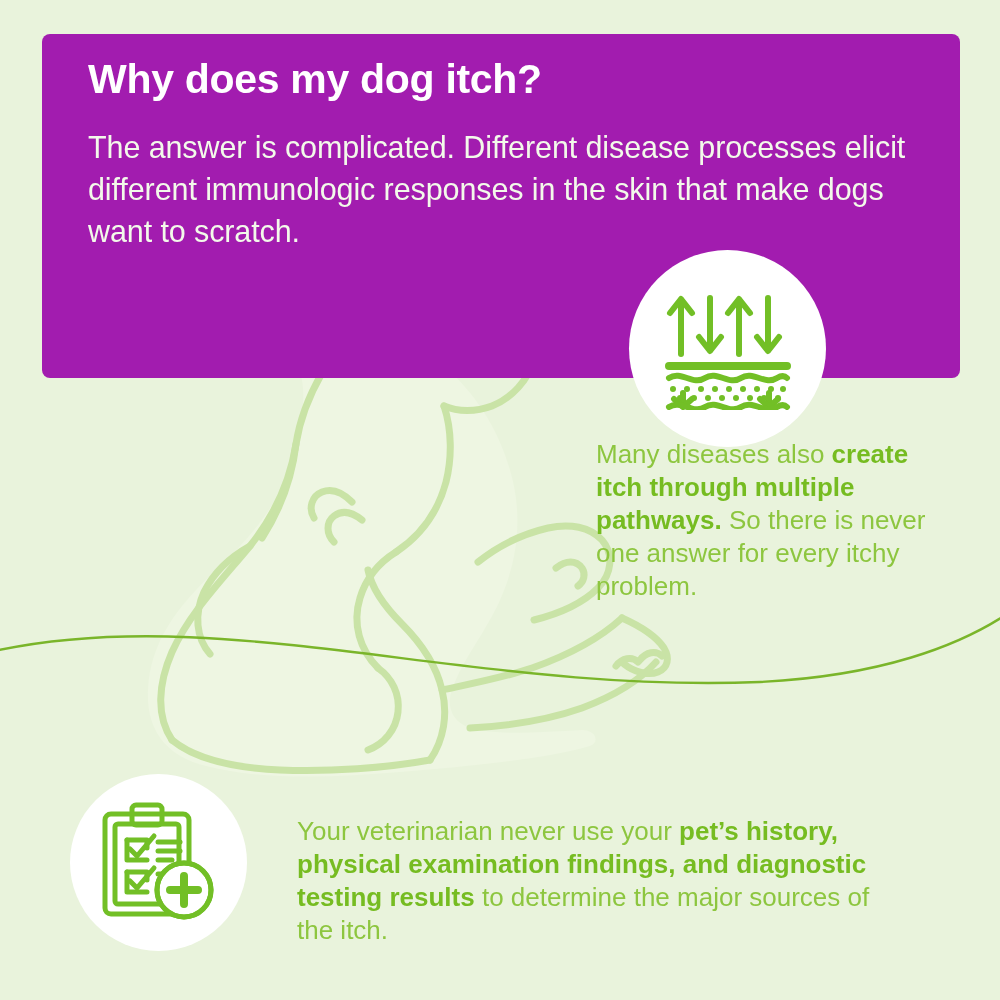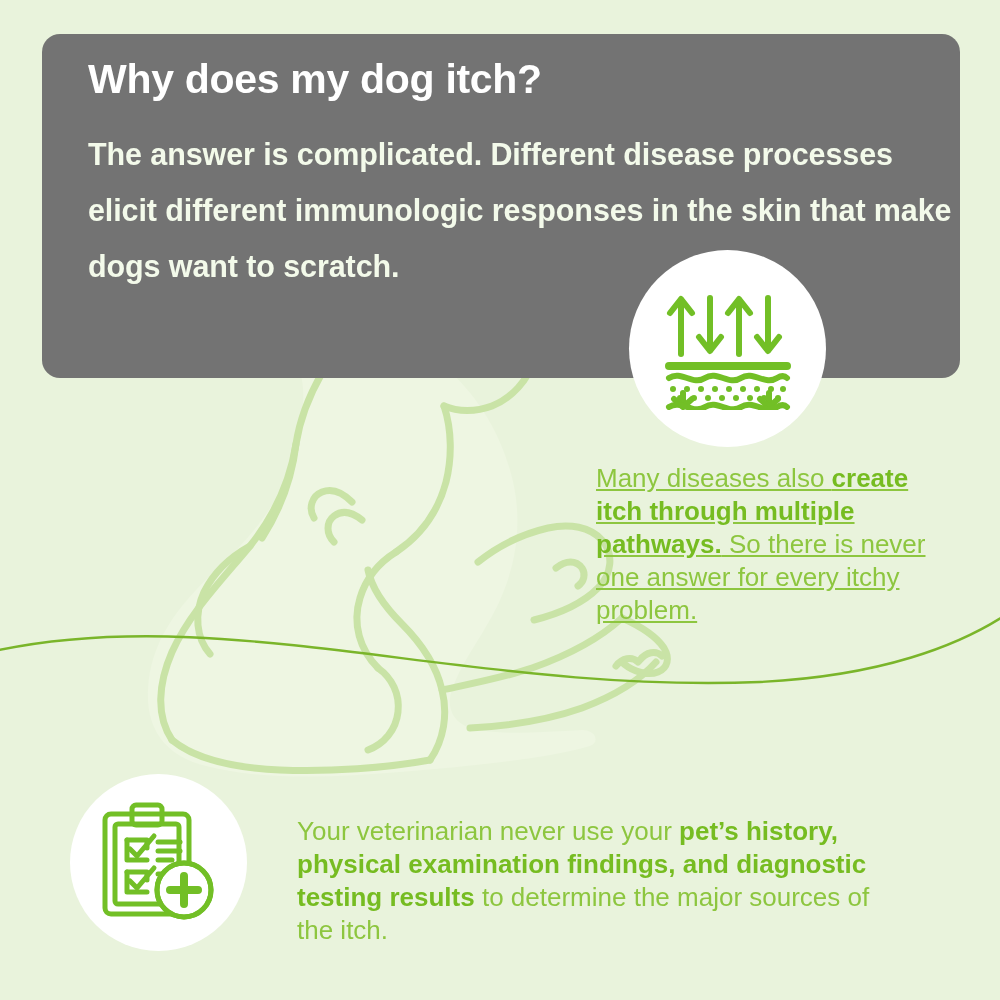--- a/index.html
+++ b/index.html
@@ -25,43 +25,43 @@
     pointer-events: none;
   }
 
   
   .banner {
     position: absolute;
     left: 42px;
     top: 34px;
     width: 918px;
     height: 344px;
-    background: #737373;
-    border-radius: 18px;
+    background: #a21caf;
+    border-radius: 8px;
     z-index: 3;
   }
   .banner-title {
     position: absolute;
     left: 46px;
     top: 22px;
     color: #ffffff;
     font-size: 41px;
     font-weight: bold;
     letter-spacing: -0.3px;
     white-space: nowrap;
   }
   .banner-body {
     position: absolute;
     left: 46px;
     top: 92px;
     width: 866px;
     color: #f3faea;
     font-size: 30.5px;
-    line-height: 56px;
-    font-weight: bold;
+    line-height: 42px;
+    font-weight: normal;
     letter-spacing: -0.1px;
   }
 
   
   .circle {
     position: absolute;
     border-radius: 50%;
     background: #ffffff;
     z-index: 5;
     display: flex;
@@ -82,25 +82,24 @@
   }
 
   
   .text-block {
     position: absolute;
     z-index: 6;
     color: #8dc63f;
   }
   #text-middle {
     left: 596px;
-    top: 462px;
+    top: 438px;
     width: 330px;
     font-size: 26px;
     line-height: 33px;
-    text-decoration: underline;
   }
   #text-bottom {
     left: 297px;
     top: 815px;
     width: 615px;
     font-size: 26px;
     line-height: 33px;
   }
   .text-block b {
     color: #76bc21;

